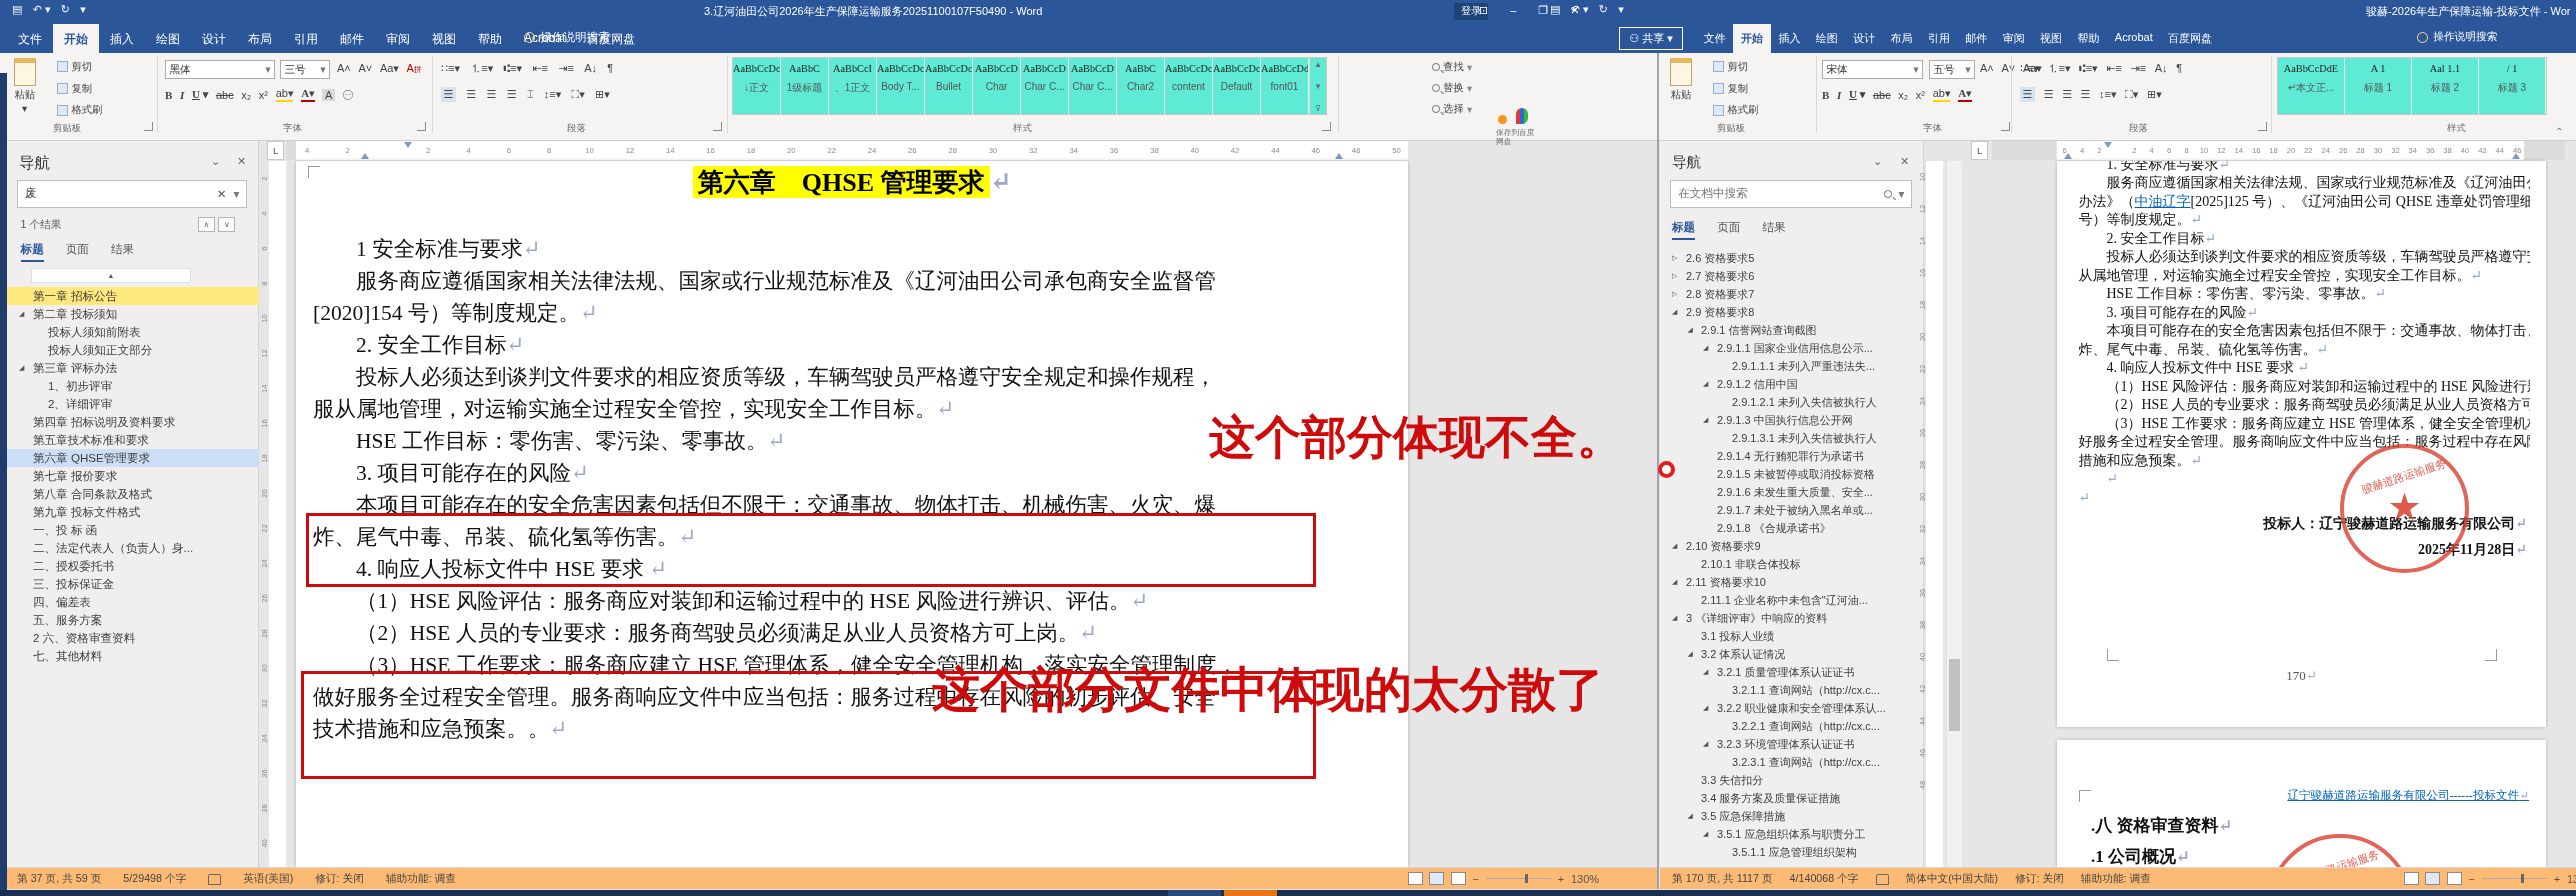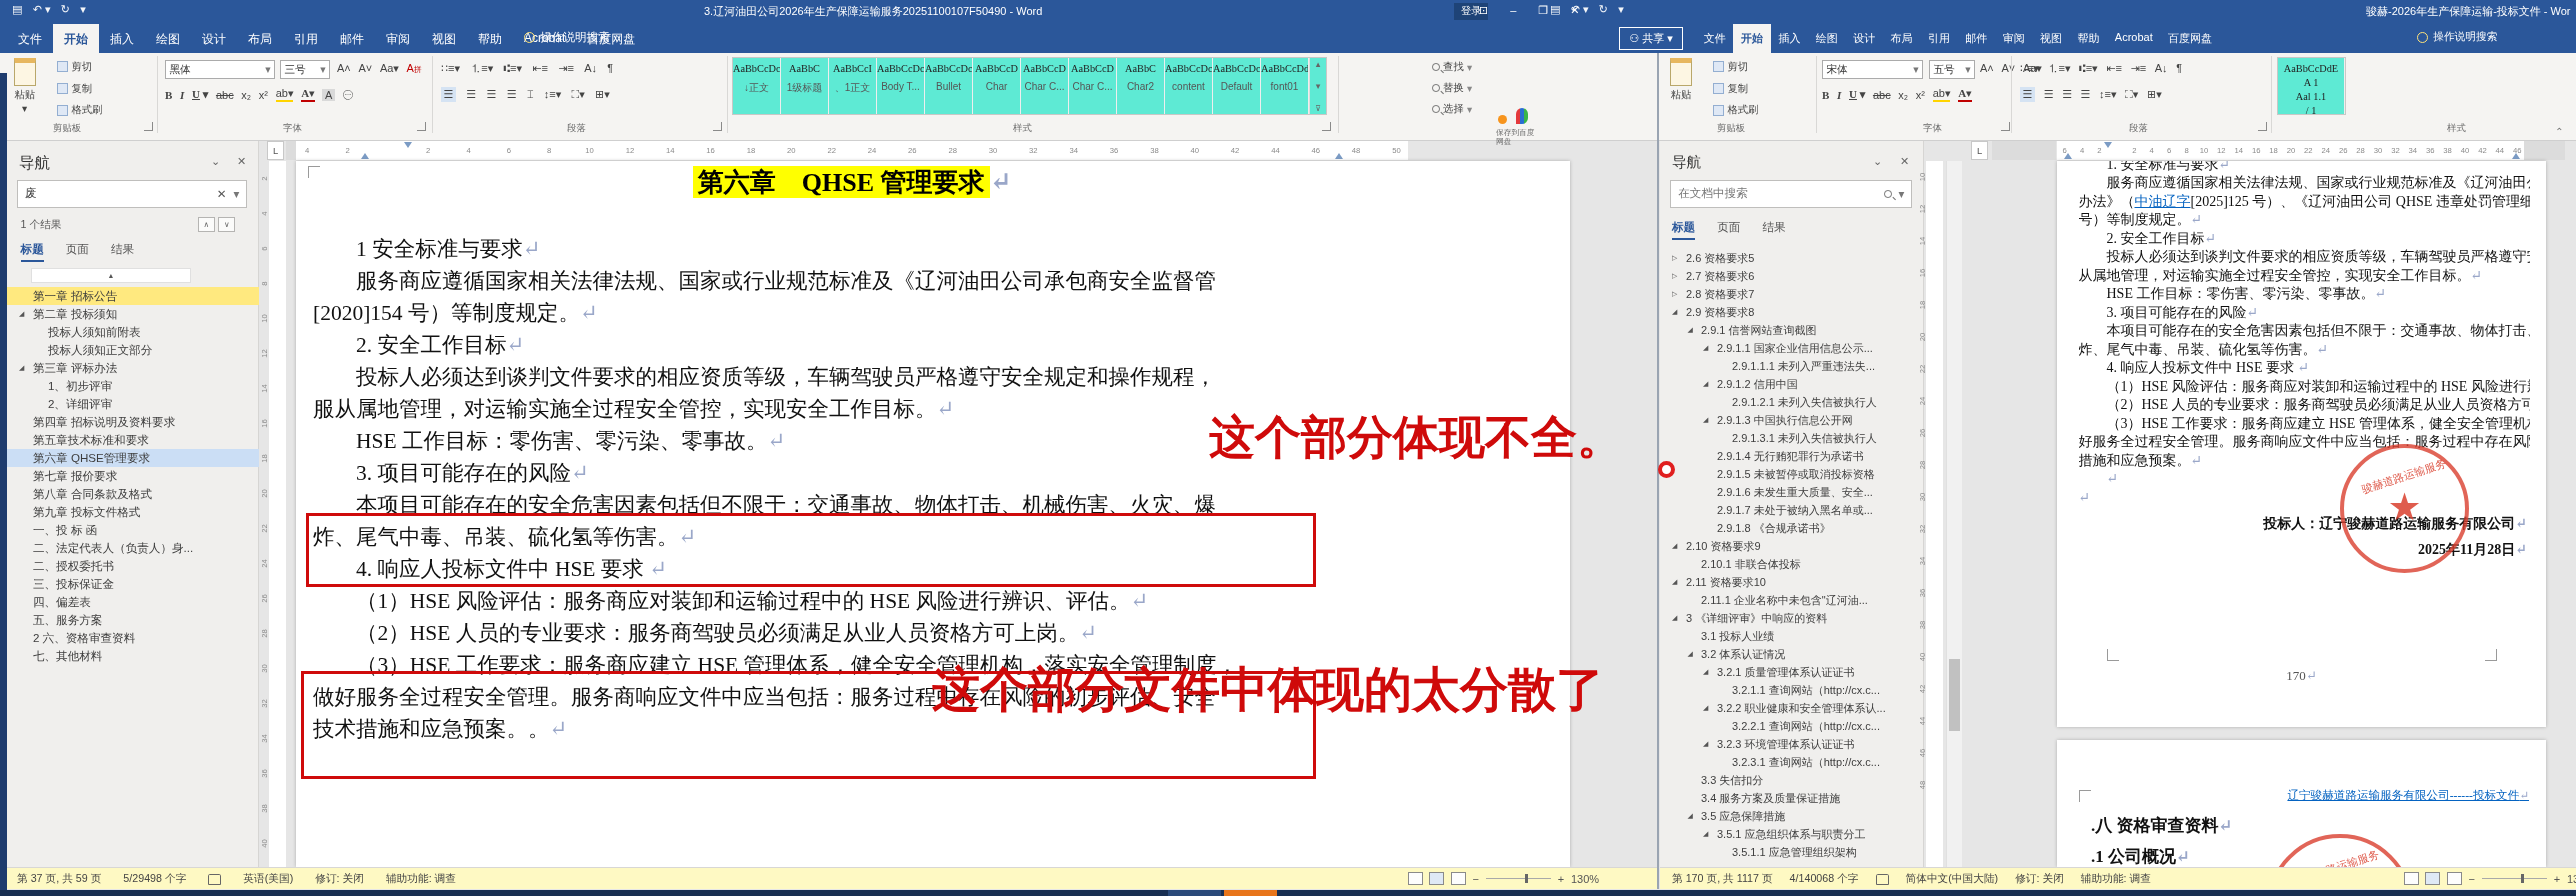--- a/index.html
+++ b/index.html
@@ -101,21 +101,21 @@
 .cropmark-br { position:absolute; width:12px; height:12px; border-right:1.3px solid #9a9a9a; border-bottom:1.3px solid #9a9a9a; }
 .link { color:#0563c1; text-decoration:underline; }
 .stamp { position:absolute; border:4.3px solid rgba(217,63,46,.8); border-radius:50%; }
 .stamp .star { position:absolute; left:50%; top:50%; transform:translate(-50%,-54%); color:rgba(217,63,46,.85); }
 .stamp .arc { position:absolute; color:rgba(217,63,46,.85); white-space:nowrap; }
 .redring { position:absolute; width:17px; height:17px; border:4.3px solid #e01f1f; border-radius:50%; background:#fff; }
 
 
 .scrollbar { position:absolute; background:#f1f1f1; border-left:0.9px solid #e0e0e0; }
 .thumb { position:absolute; left:1.7px; right:1.7px; background:#c1c1c1; }
-.statusbar { position:absolute; top:867px; height:22px; background:#fef9c3; border-top:0.9px solid #d8d7d5; color:#444; font-size:10.7px; display:flex; align-items:center; gap:22px; }
+.statusbar { position:absolute; top:867px; height:22px; background:#fdba74; border-top:0.9px solid #d8d7d5; color:#444; font-size:10.7px; display:flex; align-items:center; gap:22px; }
 .statusbar .itm { white-space:nowrap; }
 .book-ic { display:inline-block; width:13px; height:10.3px; border:1.1px solid #666; border-radius:1.7px 1.7px 0 0; position:relative; top:0.9px; }
 .zoomctl { position:absolute; display:flex; align-items:center; gap:6.9px; color:#555; font-size:11px; }
 .ztrack { width:65px; height:1.7px; background:#a9a9a9; position:relative; }
 .zthumb { position:absolute; left:39px; top:-3.4px; width:3.4px; height:8.6px; background:#666; }
 .viewic { width:14.6px; height:13px; border:0.9px solid #8a8a8a; background:#fdfdfd; }
 
 .seam { position:absolute; width:1.7px; background:#9aa4b2; }
 .darkedge { position:absolute; background:#1e3c6e; }
 .taskbar { position:absolute; left:0; top:890px; width:2576px; height:6.9px; background:#182f52; }
@@ -411,21 +411,21 @@
       <span>☰</span>
       <span>↕≡▾</span>
       <span>⛶▾</span>
       <span>⊞▾</span>
     </div>
     <div class="grp-label" style="left:2129px;">段落</div>
     <div class="launcher" style="left:2258px;"></div>
     <div class="vsep" style="left:2271px;"></div>
 
     <div class="stylegal" style="left:2277px; top:4.3px; height:58px;">
-      <div style="display:flex;flex-direction:column;">
+      <div style="display:flex;">
 
       <div class="style-tile" style="width:67px;">
             <div class="p">AaBbCcDdE</div>
             <div class="l">↵本文正...</div>
           </div>
           <div class="style-tile" style="width:67px;">
             <div class="p">A 1</div>
             <div class="l">标题 1</div>
           </div>
           <div class="style-tile" style="width:67px;">
@@ -584,21 +584,21 @@
       <span>42</span>
       <span>44</span>
       <span>46</span>
       <span>48</span>
       <span>50</span>
     </div>
   <div class="ind-marker ind-down" style="left:404px; top:142px;"></div>
   <div class="ind-marker ind-up" style="left:361px; top:153px;"></div>
   <div class="ind-marker ind-up" style="left:1335px; top:153px;"></div>
 
-  <div class="page docfont" style="left:296px; top:161px; width:1274px; height:706px;">
+  <div class="page docfont" style="left:296px; top:161px; width:1112px; height:706px;">
     <div class="cropmark-tl" style="left:12px; top:5.2px;"></div>
     <div class="dtitle" style="left:0; top:3.4px; width:1112px; text-align:center;">
       <mark>第六章　QHSE 管理要求</mark><span class="pmark"><span class="pmark">↵</span></span>
     </div>
     <div class="dlines" style="position:absolute; left:17px; top:72px; width:1073px; font-size:21.5px; line-height:32px;">
 
     <div>　　1 安全标准与要求<span class="pmark">↵</span></div>
         <div>　　服务商应遵循国家相关法律法规、国家或行业规范标准及《辽河油田公司承包商安全监督管</div>
         <div>[2020]154 号）等制度规定。<span class="pmark">↵</span></div>
         <div>　　2. 安全工作目标<span class="pmark">↵</span></div>

